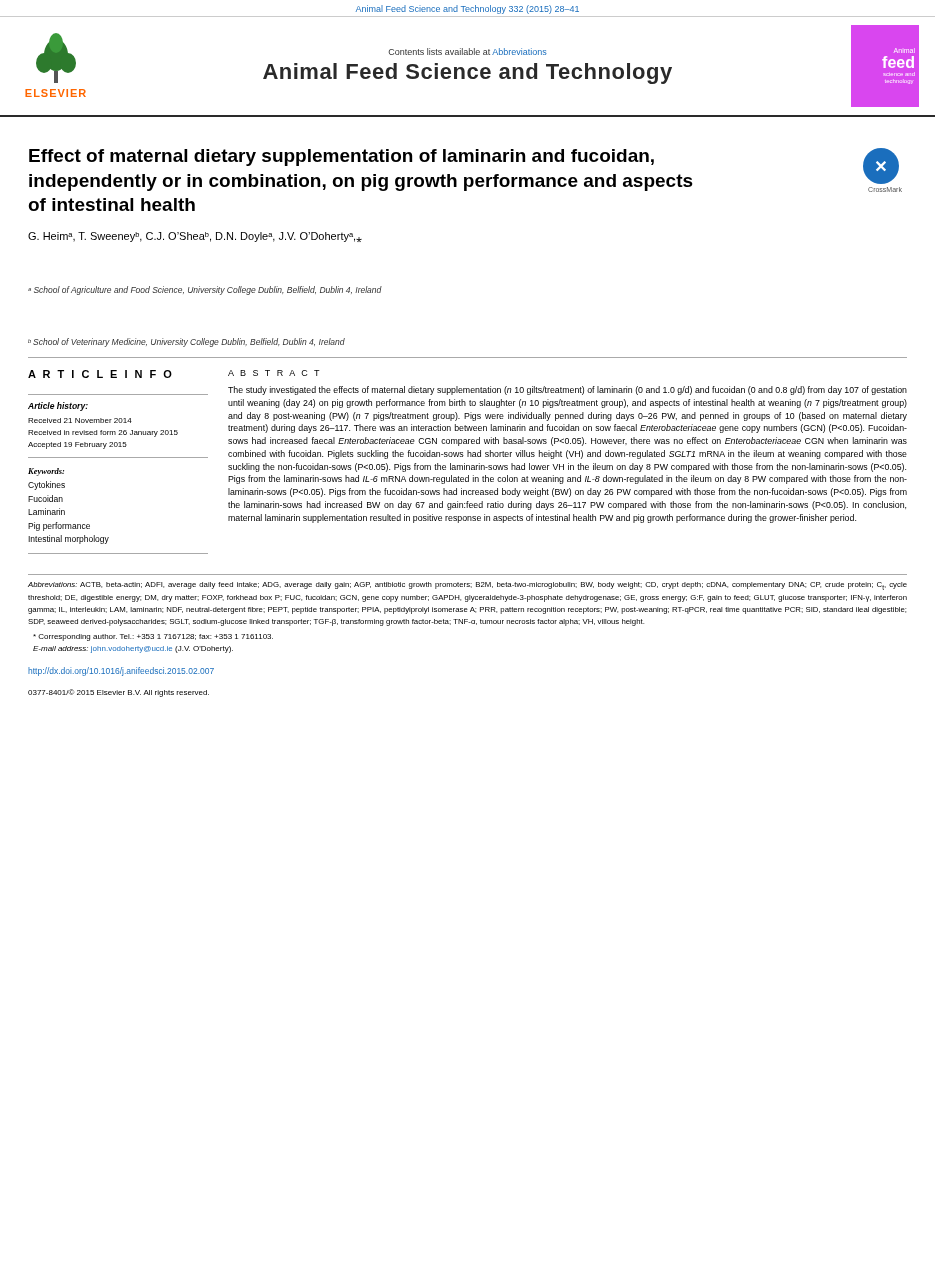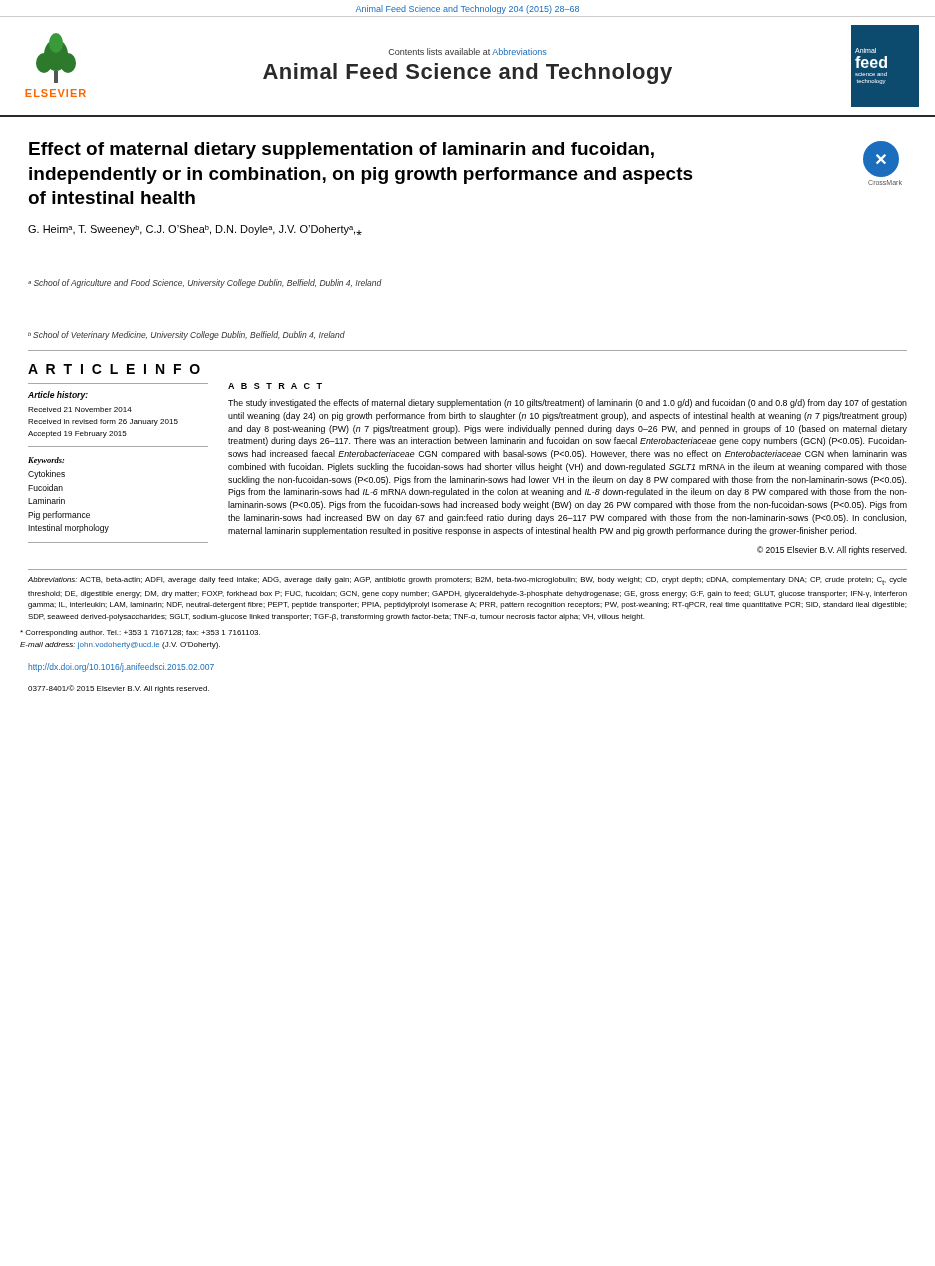--- a/index.html
+++ b/index.html
@@ -51,41 +51,41 @@
     .journal-homepage {
       font-size: 9px;
       color: #333;
       font-family: Arial, sans-serif;
       margin-top: 2px;
     }
     .journal-homepage a { color: #1a6ebd; text-decoration: none; }
     .journal-thumb {
       width: 68px;
       height: 82px;
-      background: #0c4a6e;
+      background: #d946ef;
       margin-left: 12px;
       display: flex;
       flex-direction: column;
-      align-items: flex-start;
+      align-items: flex-end;
       justify-content: center;
       color: white;
       font-size: 7px;
       font-family: Arial, sans-serif;
       text-align: center;
       padding: 4px;
     }
     .journal-thumb .feed-text {
       font-size: 16px;
       font-weight: bold;
       line-height: 1;
     }
 
     
     .article-content {
-      padding: 20px 28px 10px;
+      padding: 27px 28px 10px;
     }
 
     
     .article-title {
       font-size: 19px;
       font-weight: bold;
       font-family: Arial, sans-serif;
       line-height: 1.3;
       margin-bottom: 10px;
       color: #000;
@@ -158,27 +158,27 @@
       width: 180px;
       min-width: 180px;
     }
 
     .right-col {
       flex: 1;
     }
 
     
     .section-heading {
-      font-size: 14px;
+      font-size: 11px;
       font-family: Arial, sans-serif;
       letter-spacing: 2px;
       text-transform: uppercase;
       color: #000;
       font-weight: bold;
-      margin-bottom: 6px;
+      margin-bottom: 14px;
     }
 
     .article-info-label {
       font-size: 8.5px;
       font-style: italic;
       font-family: Arial, sans-serif;
       font-weight: bold;
       color: #000;
       margin-bottom: 4px;
     }
@@ -202,23 +202,22 @@
       font-family: Arial, sans-serif;
       line-height: 1.6;
     }
 
     
     .abstract-heading {
       font-size: 9px;
       font-family: Arial, sans-serif;
       letter-spacing: 2px;
       text-transform: uppercase;
-      font-weight: bold;
+      font-weight: normal;
       margin-bottom: 6px;
-      margin-top: 20px;
     }
     .abstract-text {
       font-size: 8.8px;
       font-family: Arial, sans-serif;
       line-height: 1.45;
       text-align: justify;
       color: #000;
     }
     .abstract-text em { font-style: italic; }
 
@@ -241,21 +240,21 @@
       padding: 0 28px;
       font-size: 7.8px;
       font-family: Arial, sans-serif;
       line-height: 1.5;
       color: #000;
       text-align: justify;
     }
     .abbreviations-section em { }
 
     .footnotes-section {
-      padding: 4px 20px 4px;
+      padding: 4px 33px 4px;
       font-size: 8px;
       font-family: Arial, sans-serif;
       line-height: 1.5;
       color: #000;
     }
     .footnotes-section em { }
     .footnotes-section a { color: #1a6ebd; text-decoration: none; }
 
     .doi-section {
       padding: 6px 28px 4px;
@@ -296,21 +295,21 @@
     .left-col-divider {
       border: none;
       border-top: 1px solid #aaa;
       margin: 6px 0;
     }
   </style>
 </head>
 <body>
 
 <div class="top-bar">
-  <span>Animal Feed Science and Technology 204 (2015) 28–68</span>
+  <span>Animal Feed Science and Technology 332 (2015) 28–41</span>
 </div>
 
 <div class="journal-header">
 
   <div class="elsevier-logo-box">
     <svg class="elsevier-tree" viewBox="0 0 52 52" xmlns="http://www.w3.org/2000/svg">
 
       <rect x="24" y="38" width="4" height="12" fill="#555"></rect>
       <ellipse cx="26" cy="22" rx="12" ry="16" fill="#2d7a2d"></ellipse>
       <ellipse cx="14" cy="30" rx="8" ry="10" fill="#2d7a2d"></ellipse>
@@ -376,21 +375,20 @@
       <div class="keyword-item">Intestinal morphology</div>
 
       <hr class="left-col-divider">
     </div>
 
     <div class="right-col">
       <div class="abstract-heading">A B S T R A C T</div>
       <div class="abstract-text">
         The study investigated the effects of maternal dietary supplementation (<em>n</em>  10 gilts/treatment) of laminarin (0 and 1.0 g/d) and fucoidan (0 and 0.8 g/d) from day 107 of gestation until weaning (day 24) on pig growth performance from birth to slaughter (<em>n</em>  10 pigs/treatment group), and aspects of intestinal health at weaning (<em>n</em>  7 pigs/treatment group) and day 8 post-weaning (PW) (<em>n</em>  7 pigs/treatment group). Pigs were individually penned during days 0–26 PW, and penned in groups of 10 (based on maternal dietary treatment) during days 26–117. There was an interaction between laminarin and fucoidan on sow faecal <em>Enterobacteriaceae</em> gene copy numbers (GCN) (P&lt;0.05). Fucoidan-sows had increased faecal <em>Enterobacteriaceae</em> CGN compared with basal-sows (P&lt;0.05). However, there was no effect on <em>Enterobacteriaceae</em> CGN when laminarin was combined with fucoidan. Piglets suckling the fucoidan-sows had shorter villus height (VH) and down-regulated <em>SGLT1</em> mRNA in the ileum at weaning compared with those suckling the non-fucoidan-sows (P&lt;0.05). Pigs from the laminarin-sows had lower VH in the ileum on day 8 PW compared with those from the non-laminarin-sows (P&lt;0.05). Pigs from the laminarin-sows had <em>IL-6</em> mRNA down-regulated in the colon at weaning and <em>IL-8</em> down-regulated in the ileum on day 8 PW compared with those from the non-laminarin-sows (P&lt;0.05). Pigs from the fucoidan-sows had increased body weight (BW) on day 26 PW compared with those from the non-fucoidan-sows (P&lt;0.05). Pigs from the laminarin-sows had increased BW on day 67 and gain:feed ratio during days 26–117 PW compared with those from the non-laminarin-sows (P&lt;0.05). In conclusion, maternal laminarin supplementation resulted in positive response in aspects of intestinal health PW and pig growth performance during the grower-finisher period.
       </div>
-      <div class="copyright-line">© 2015 Elsevier B.V. All rights reserved.</div>
     </div>
 
   </div>
 </div>
 
 <hr class="bottom-divider" style="margin: 4px 28px;">
 
 <div class="abbreviations-section">
   <em>Abbreviations:</em>
   <span>

